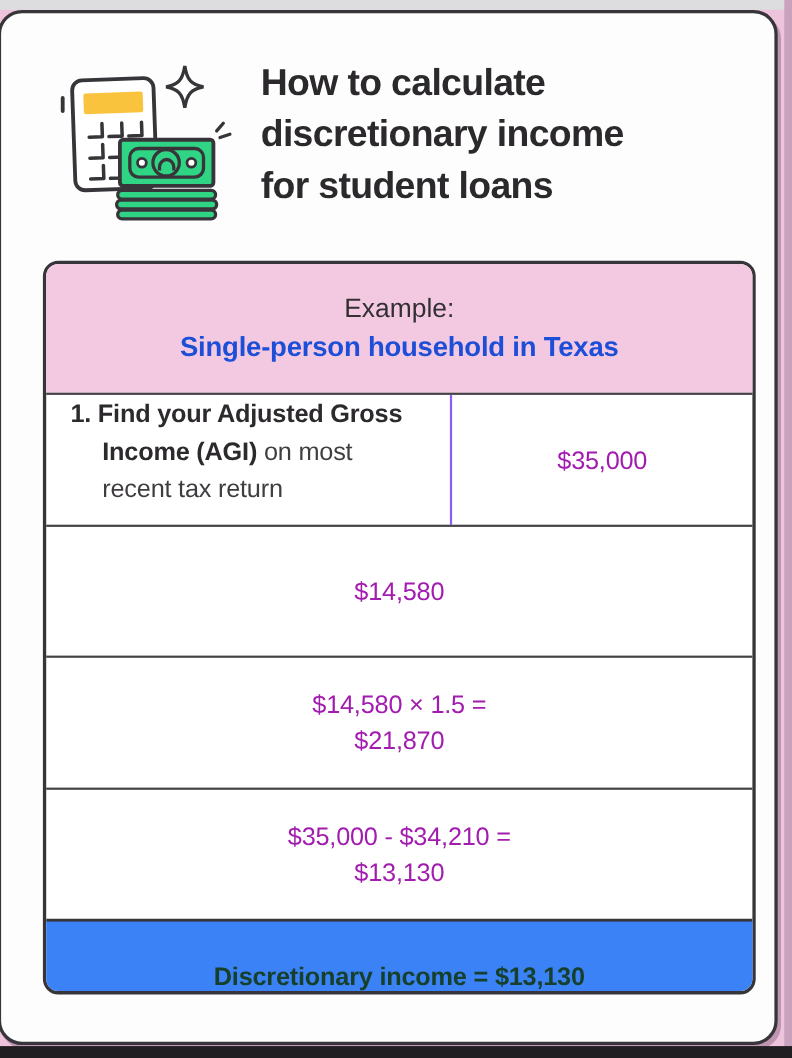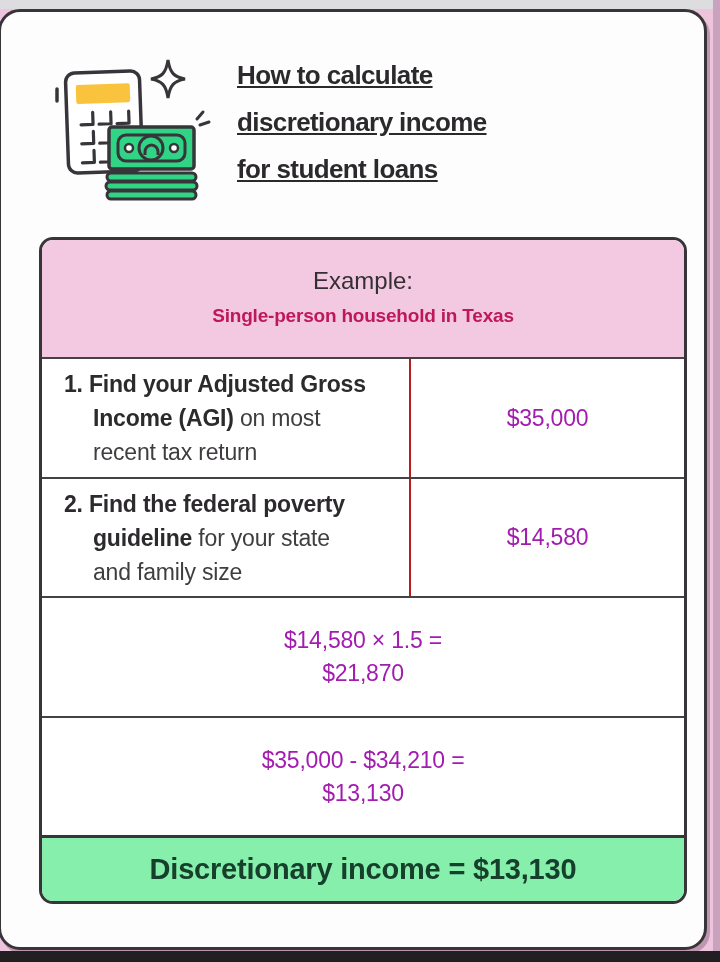--- a/index.html
+++ b/index.html
@@ -16,54 +16,54 @@
   .card{
     position:absolute;left:-2px;top:9px;width:703px;height:935px;
     background:#fdfdfd;border:3px solid #38353a;border-radius:22px;
     box-shadow:3px 4px 0 rgba(70,35,60,.28);z-index:1;box-sizing:content-box;
   }
 
   .hero-icon{position:absolute;left:46px;top:30px;width:172px;height:172px}
 
   .page-title{
     position:absolute;left:236px;top:40px;width:450px;margin:0;
-    font-size:26px;line-height:47px;font-weight:700;letter-spacing:-0.6px;
-    color:#2b292c;white-space:pre-line;text-decoration:underline;
+    font-size:34px;line-height:47px;font-weight:700;letter-spacing:-0.6px;
+    color:#2b292c;white-space:pre-line;
   }
 
   .calc-table{
     position:absolute;left:38px;top:225px;width:648px;height:667px;
     box-sizing:border-box;border:3px solid #38353a;border-radius:14px;
     background:#fff;display:flex;flex-direction:column;
   }
   .thead{
     height:118px;background:#f3c9e2;border-radius:11px 11px 0 0;
     display:flex;flex-direction:column;justify-content:center;align-items:center;
   }
   .thead-eyebrow{font-size:24px;line-height:34px;color:#332f33}
-  .thead-title{font-size:19px;line-height:36px;font-weight:700;color:#be185d;letter-spacing:-0.2px}
+  .thead-title{font-size:25px;line-height:36px;font-weight:700;color:#1d4ed8;letter-spacing:-0.2px}
 
   .trow{display:flex;height:120px;border-top:2px solid #454246;box-sizing:border-box}
   .cell-label{
-    flex:0 0 369px;box-sizing:border-box;border-right:2px solid #b91c1c;
-    display:flex;align-items:center;padding:0 14px 0 22px;
+    flex:0 0 369px;box-sizing:border-box;border-right:2px solid #8b5cf6;
+    display:flex;align-items:flex-start;padding:0 14px 0 22px;
   }
   .step{
     white-space:pre-line;font-size:23px;line-height:34px;color:#403d41;
     padding-left:29px;text-indent:-29px;letter-spacing:-0.2px;
   }
   .step b{font-weight:700;color:#2d2a2e}
   .cell-value{
     flex:1;display:flex;align-items:center;justify-content:center;text-align:center;
     font-size:23px;line-height:33px;color:#a21caf;white-space:pre-line;letter-spacing:-0.2px;
   }
   .tfoot{
-    height:63px;margin-top:auto;background:#86efac;border-top:3px solid #38353a;
-    border-radius:0 0 11px 11px;display:flex;align-items:center;justify-content:center;
-    font-size:29px;font-weight:700;color:#17402c;letter-spacing:-0.2px;
+    height:63px;margin-top:auto;background:#3b82f6;border-top:3px solid #38353a;
+    border-radius:0 0 11px 11px;display:flex;align-items:flex-end;justify-content:center;
+    font-size:23px;font-weight:700;color:#17402c;letter-spacing:-0.2px;
   }
 </style>
 </head>
 <body>
 
 <div class="top-strip"></div>
 <div class="right-strip"></div>
 <div class="bottom-strip"></div>
 
 <div class="card">
@@ -123,25 +123,20 @@
     <div class="trow">
       <div class="cell-label">
         <div class="step"><b>1. Find your Adjusted Gross
 Income (AGI)</b><span> on most
 recent tax return</span></div>
       </div>
       <div class="cell-value">$35,000</div>
     </div>
 
     <div class="trow">
-      <div class="cell-label">
-        <div class="step"><b>2. Find the federal poverty
-guideline</b><span> for your state
-and family size</span></div>
-      </div>
       <div class="cell-value">$14,580</div>
     </div>
 
     <div class="trow">
       <div class="cell-value">$14,580 × 1.5 =
 $21,870</div>
     </div>
 
     <div class="trow">
       <div class="cell-value">$35,000 - $34,210 =

